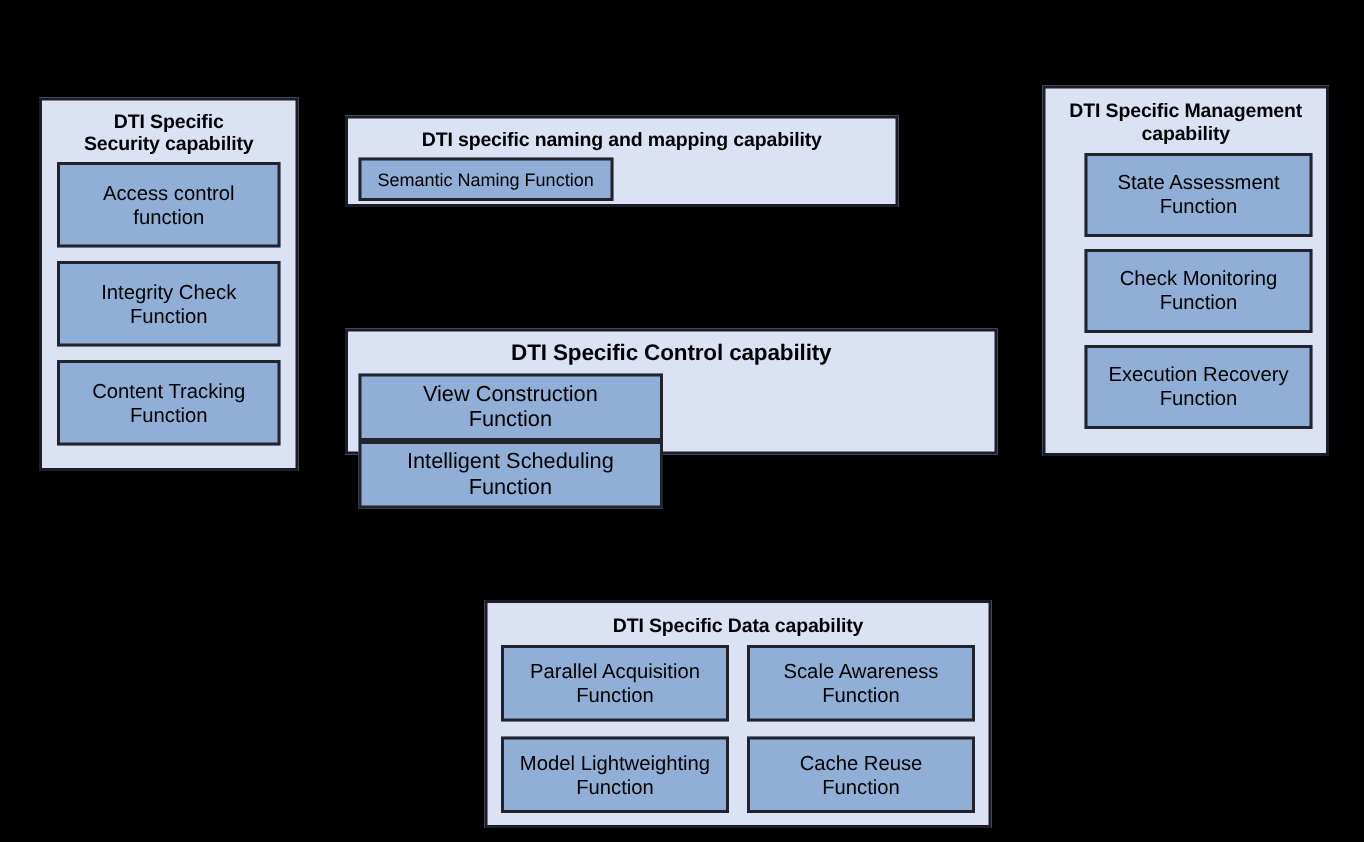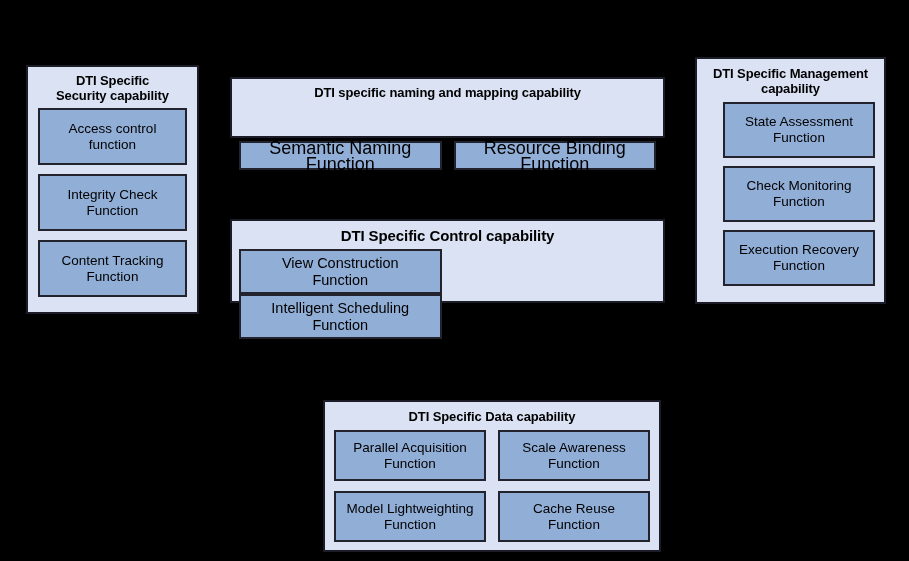--- a/index.html
+++ b/index.html
@@ -76,23 +76,23 @@
   }
 
   
   #panel-security {
     left: 26px;  top: 65px;  width: 173px;  height: 249px;
   }
   #panel-security .fn-box { height: 57px; }
   #panel-security .fn-grid { gap: 9px 0; padding: 0 10px 9px 10px; }
 
   #panel-naming {
-    left: 230px; top: 77px;  width: 435px;  height: 61px;
+    left: 230px; top: 77px;  width: 369px;  height: 61px;
   }
-  #panel-naming .fn-box { height: 29px; font-size: 18px; margin-top: 36px; }
+  #panel-naming .fn-box { height: 29px; font-size: 12px; }
   #panel-naming .fn-grid { padding: 0 7px 7px 7px; gap: 0 12px; }
 
   #panel-management {
     left: 695px; top: 57px;  width: 191px;  height: 247px;
   }
   #panel-management .panel-title { padding: 7px 6px 6px 6px; border-radius: 21px; }
   #panel-management .fn-box { height: 56px; }
   #panel-management .fn-grid { gap: 8px 0; padding: 0 9px 8px 26px; }
 
   #panel-control {
@@ -124,21 +124,20 @@
 Function</div>
       <div class="fn-box">Content Tracking
 Function</div>
     </div>
   </div>
 
   <div class="panel" id="panel-naming">
     <div class="panel-title">DTI specific naming and mapping capability</div>
     <div class="fn-grid cols-2">
       <div class="fn-box">Semantic Naming Function</div>
-      <div class="fn-box">Resource Binding Function</div>
     </div>
   </div>
 
   <div class="panel" id="panel-management">
     <div class="panel-title">DTI Specific Management
 capability</div>
     <div class="fn-grid cols-1">
       <div class="fn-box">State Assessment
 Function</div>
       <div class="fn-box">Check Monitoring

